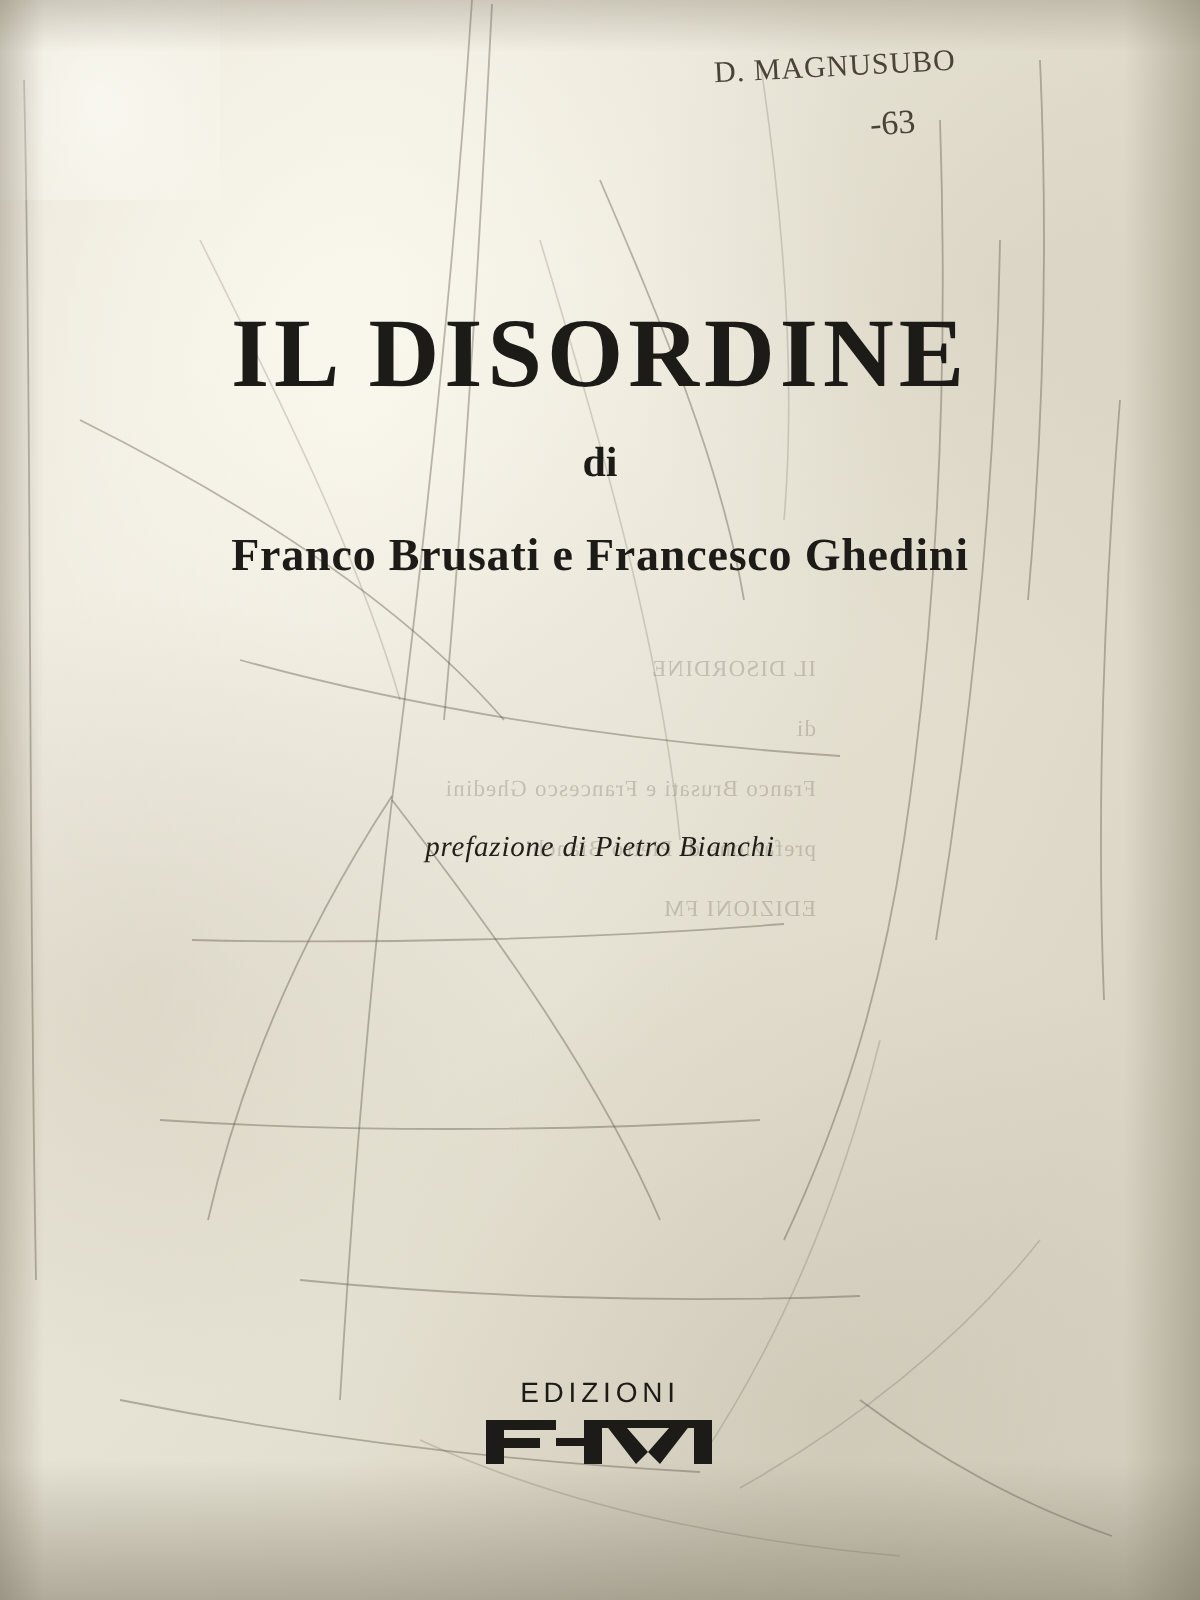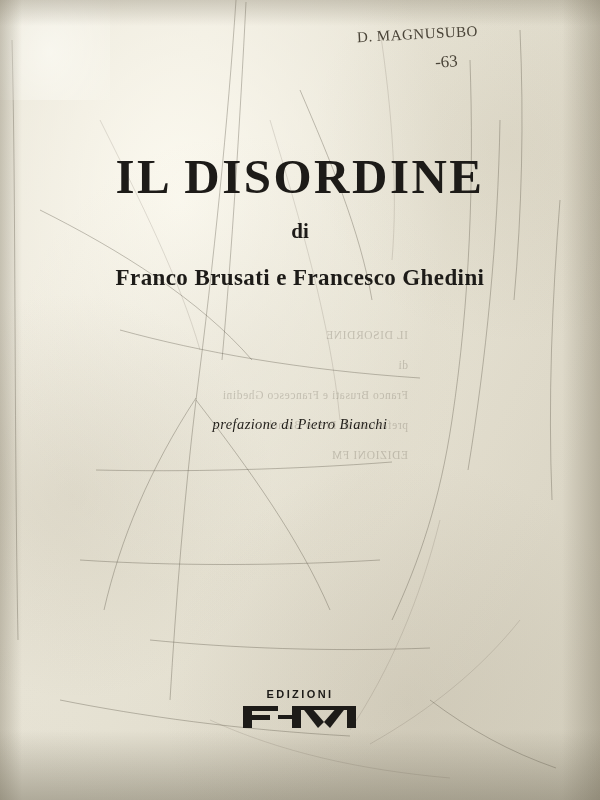--- a/index.html
+++ b/index.html
@@ -136,22 +136,22 @@
   }
 
   .publisher {
     position: absolute;
     top: 688px;
     left: 0; right: 0;
     text-align: center;
   }
   .publisher-word {
     font-family: "Liberation Sans", sans-serif;
-    font-size: 11px;
-    font-weight: bold;
+    font-size: 14px;
+    font-weight: normal;
     letter-spacing: 2.4px;
     color: #1d1b18;
   }
   .logo-wrap {
     margin-top: 2px;
     display: flex;
     justify-content: center;
     align-items: center;
   }
   .logo-text {

